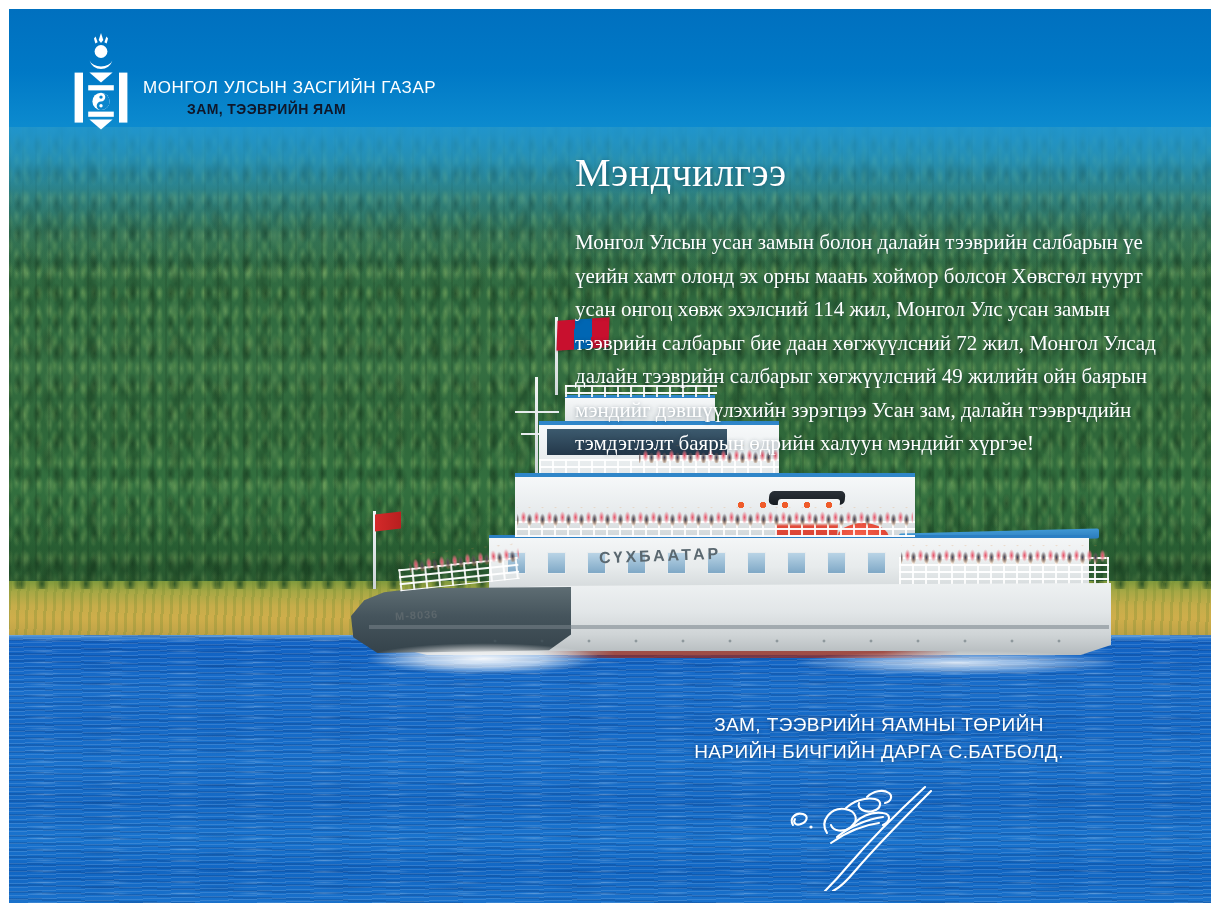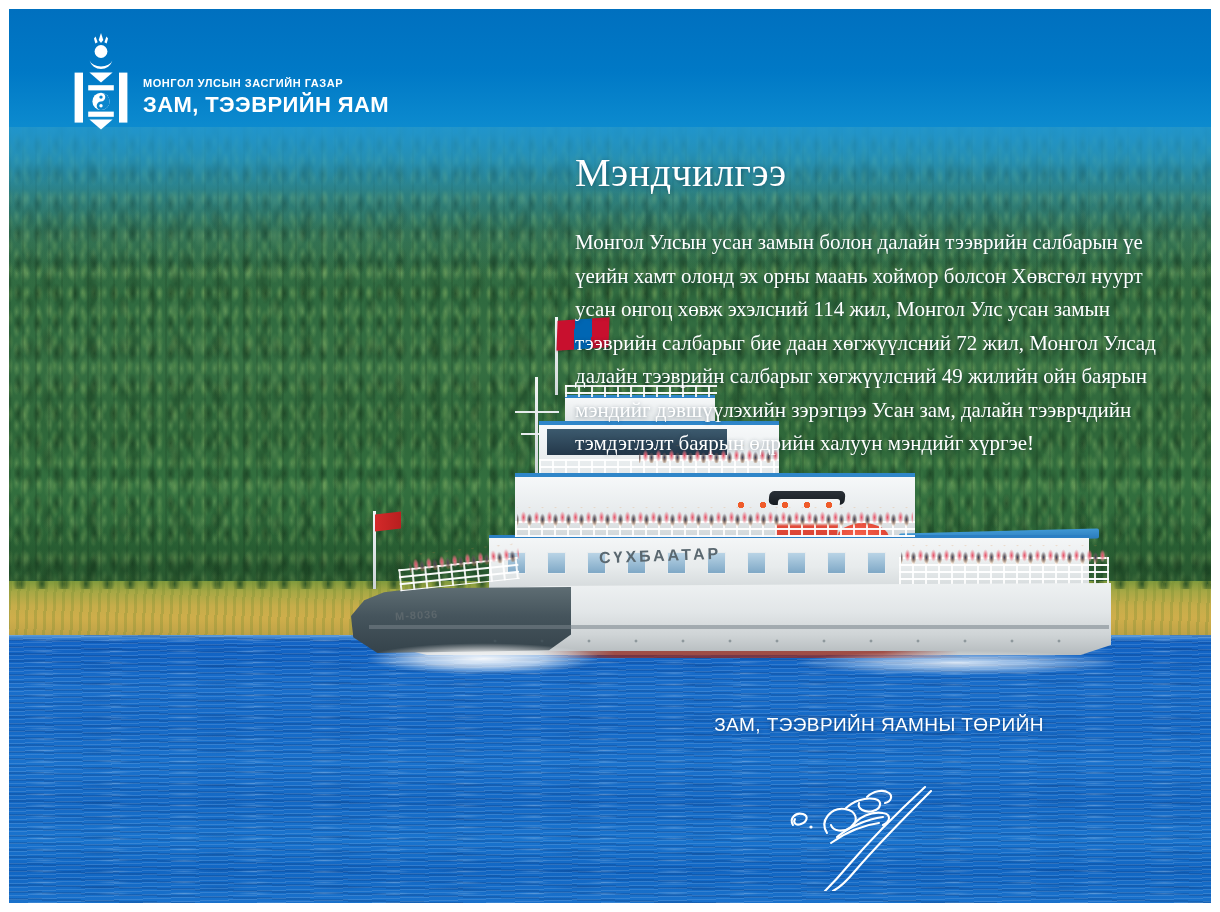--- a/index.html
+++ b/index.html
@@ -296,26 +296,26 @@
     position:absolute; left:200px; top:264px; width:420px; height:7px;
     background:linear-gradient(90deg, rgba(150,40,30,0) 0%, rgba(150,40,30,0.75) 18%, rgba(150,40,30,0.75) 82%, rgba(150,40,30,0) 100%);
     border-radius:3px;
   }
 
   
   #logo { position:absolute; left:64px; top:22px; display:flex; align-items:center; gap:14px; }
   #soyombo { width:56px; height:102px; position:relative; }
   #logo-text { padding-top:30px; }
   .logo-line1 {
-    color:#ffffff; font-size:11px; font-weight:bold; letter-spacing:0.55px;
+    color:#ffffff; font-size:17px; font-weight:normal; letter-spacing:0.55px;
     font-family:"Liberation Sans", sans-serif; white-space:nowrap;
   }
   .logo-line2 {
-    color:#ffffff; font-size:22px; font-weight:bold; letter-spacing:0.4px;
-    margin-top:3px; font-family:"Liberation Sans", sans-serif; white-space:nowrap;
+    color:#0f172a; font-size:14px; font-weight:bold; letter-spacing:0.4px;
+    margin-top:3px; font-family:"Liberation Sans", sans-serif; white-space:nowrap;margin-left:44px;
   }
 
   
   #greeting { position:absolute; left:566px; top:140px; width:606px; text-align:left; }
   #greet-title {
     color:#ffffff; font-size:40px; font-weight:normal;
     font-family:"Liberation Serif", serif;
     letter-spacing:0.5px;
     text-shadow:0 1px 4px rgba(0,40,70,0.40);
   }
@@ -466,20 +466,21 @@
       </div>
     </div>
 
     <div id="greeting">
       <div id="greet-title">Мэндчилгээ</div>
       <div id="greet-body">Монгол Улсын усан замын болон далайн тээврийн салбарын үе үеийн хамт олонд эх орны маань хоймор болсон Хөвсгөл нуурт усан онгоц хөвж эхэлсний 114 жил, Монгол Улс усан замын тээврийн салбарыг бие даан хөгжүүлсний 72 жил, Монгол Улсад далайн тээврийн салбарыг хөгжүүлсний 49 жилийн ойн баярын мэндийг дэвшүүлэхийн зэрэгцээ Усан зам, далайн тээврчдийн тэмдэглэлт баярын өдрийн халуун мэндийг хүргэе!</div>
     </div>
 
     <div id="sig-block">
       <div class="sig-line">ЗАМ, ТЭЭВРИЙН ЯАМНЫ ТӨРИЙН</div>
+      <div class="sig-line">НАРИЙН БИЧГИЙН ДАРГА С.БАТБОЛД.</div>
     </div>
 
     <div id="sig-mark">
       <svg viewBox="0 0 240 110" width="240" height="110" aria-hidden="true">
         <g fill="none" stroke="#ffffff" stroke-width="2.1" stroke-linecap="round" stroke-linejoin="round">
           <path d="M14 44 C10 38, 16 31, 24 33 C30 35, 28 41, 22 43 C16 45, 14 41, 16 38"></path>
           <circle cx="32" cy="46" r="1.6" fill="#ffffff" stroke="none"></circle>
           <path d="M48 52 C40 40, 52 26, 66 28 C78 30, 80 40, 72 46 C64 52, 54 50, 52 44"></path>
           <path d="M66 28 C74 20, 86 16, 96 18 C104 20, 102 28, 94 30 C86 32, 78 28, 80 22"></path>
           <path d="M88 16 C94 10, 104 8, 110 12 C114 15, 112 21, 106 22"></path>

